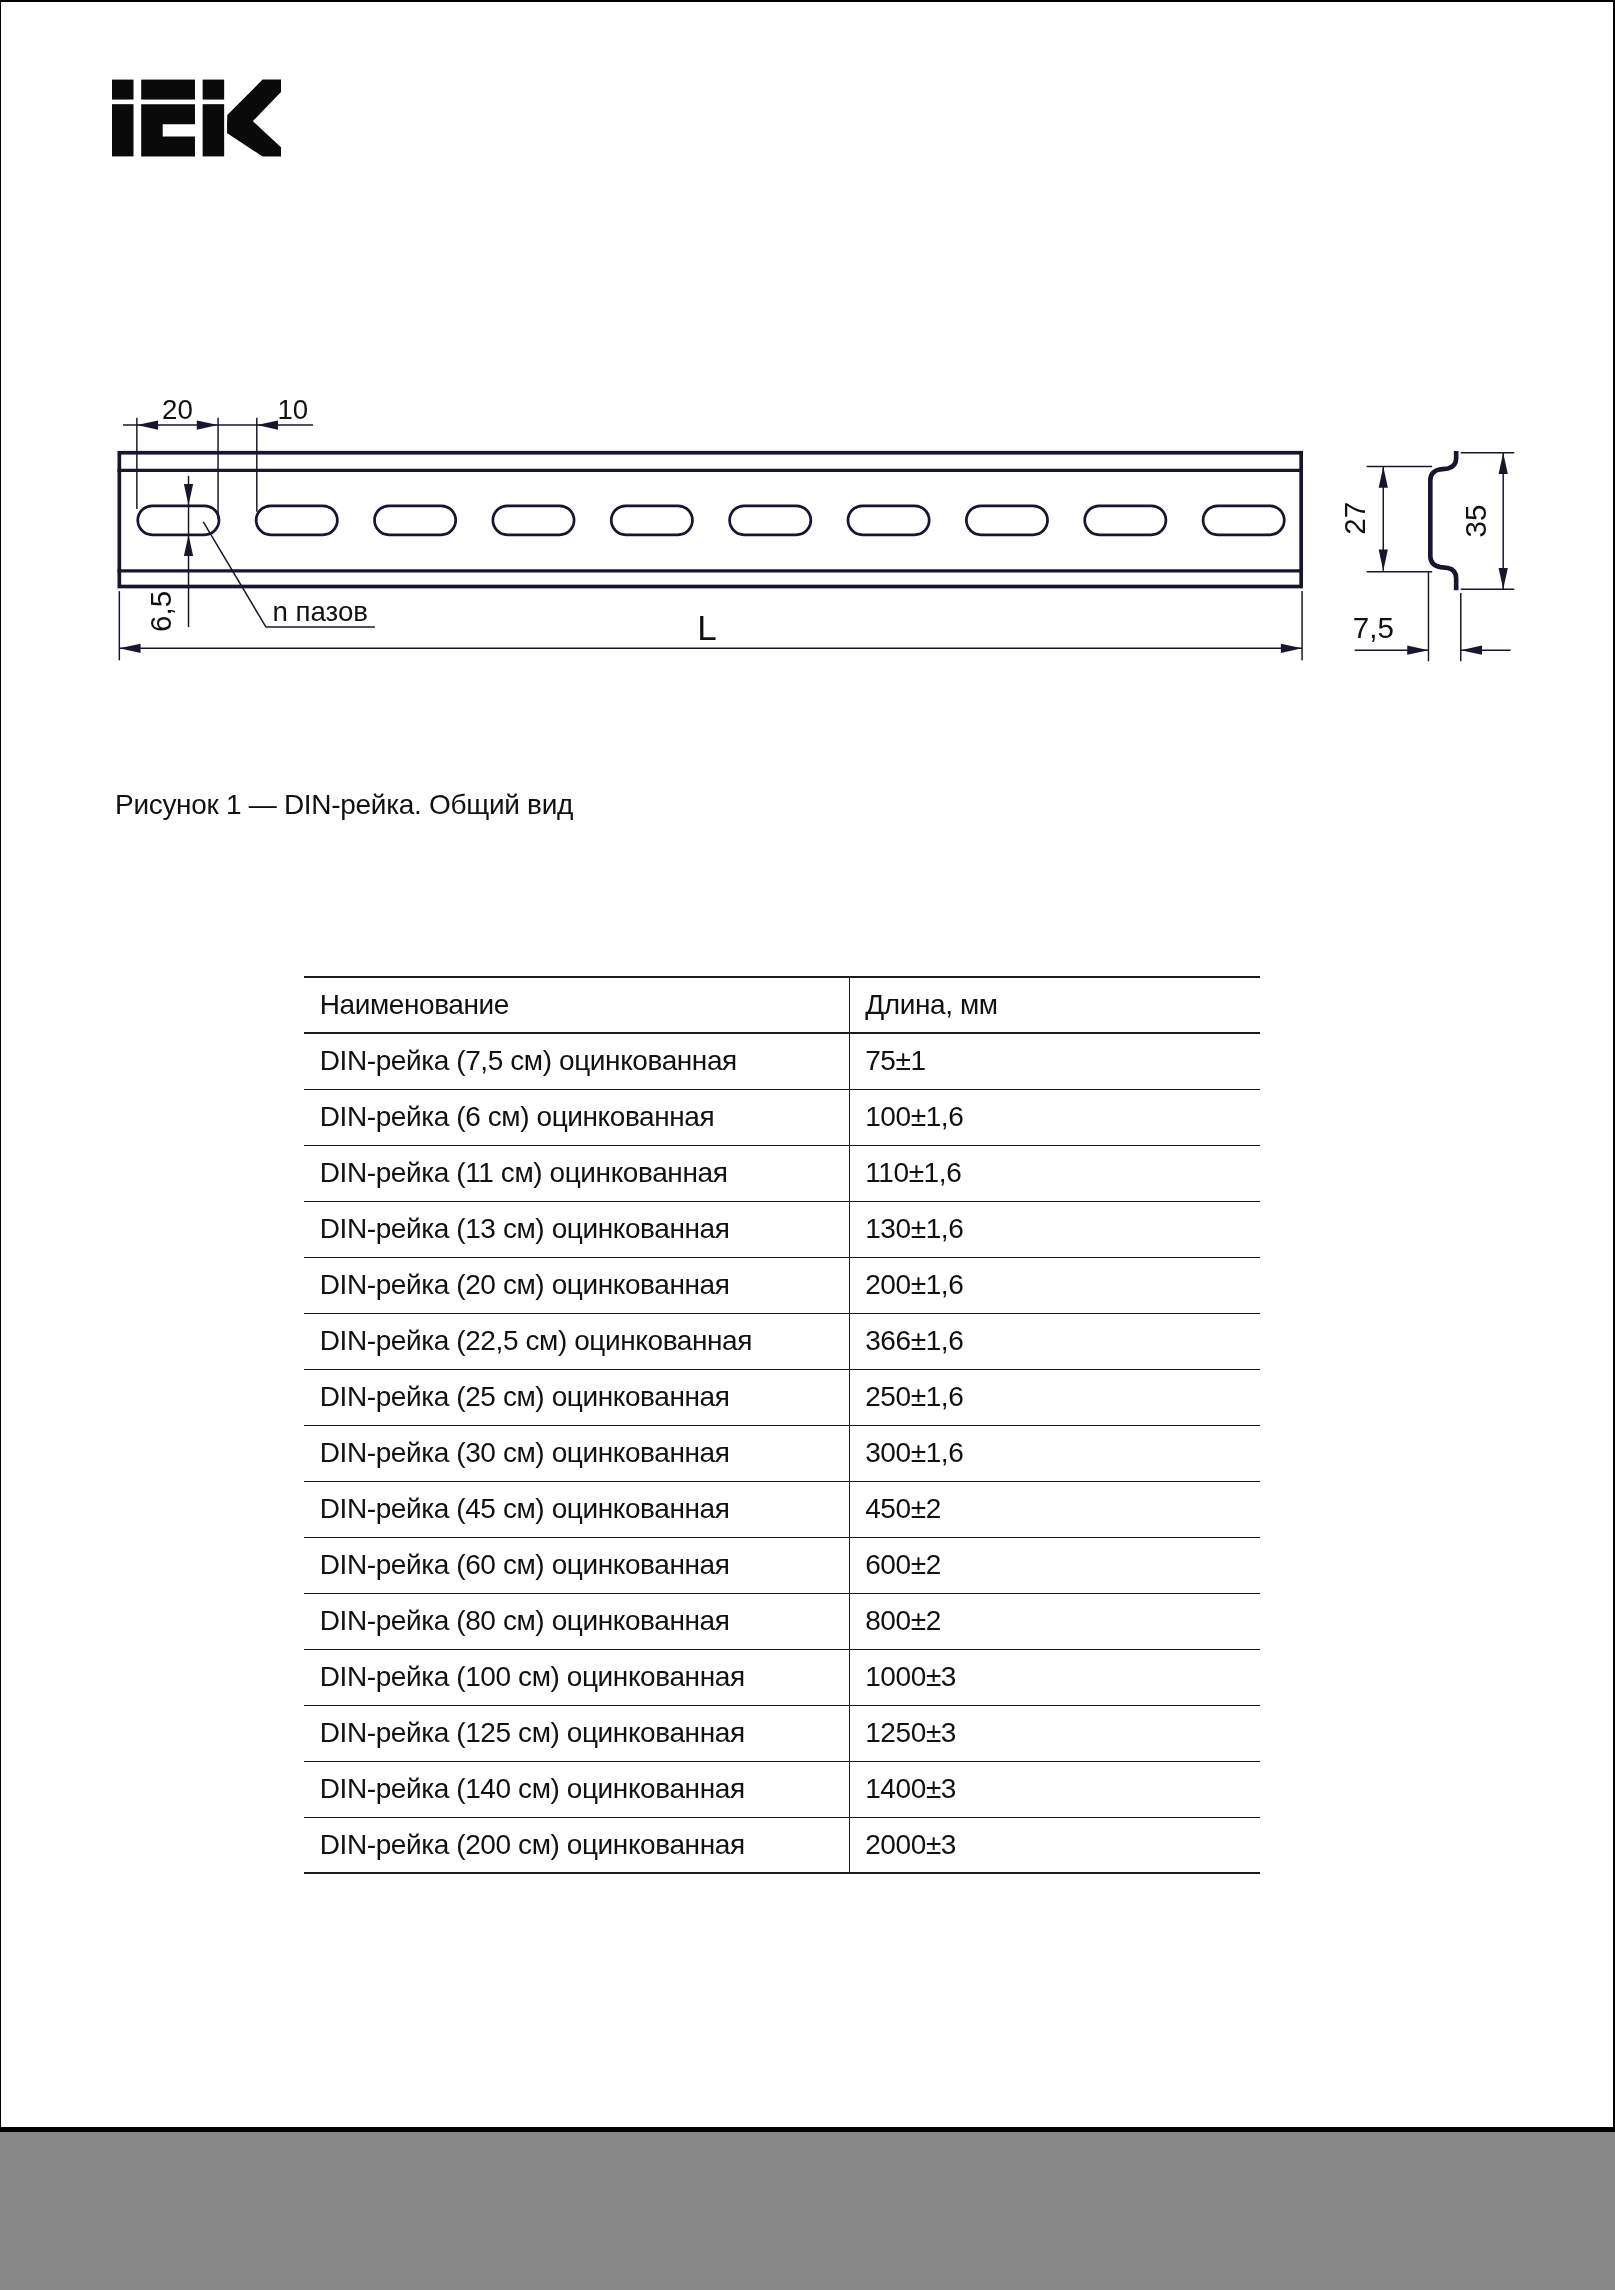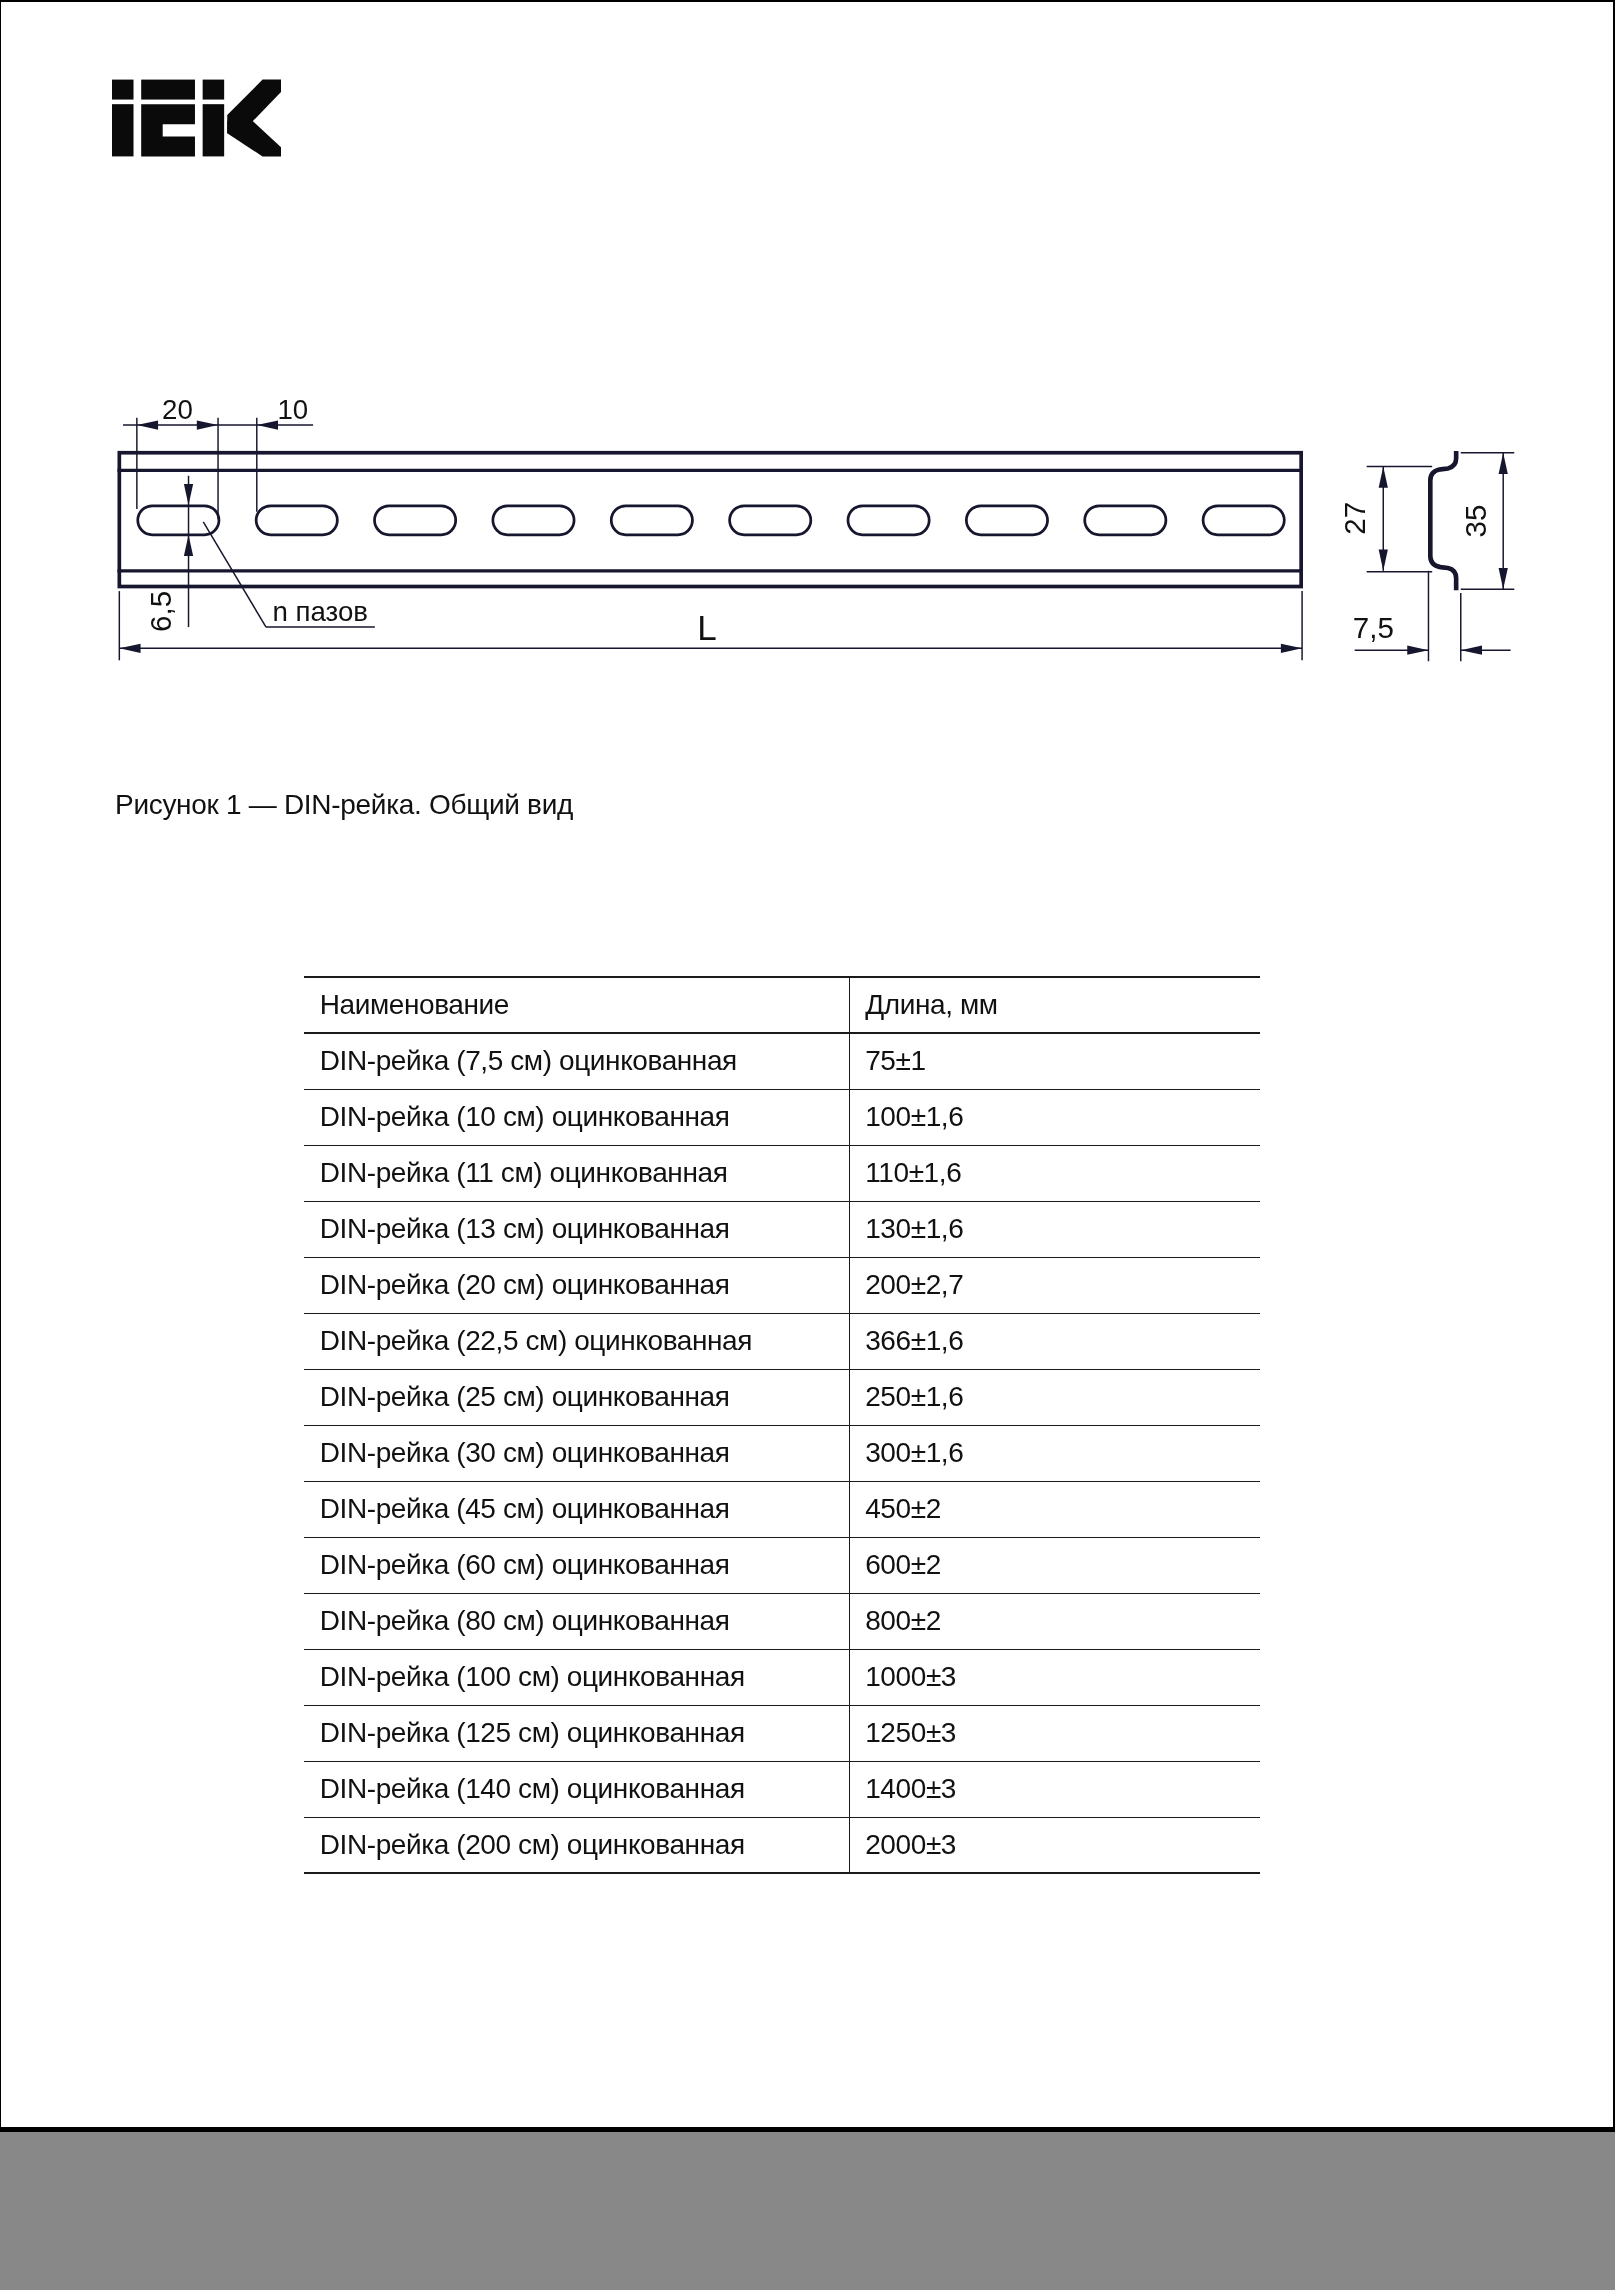--- a/index.html
+++ b/index.html
@@ -157,34 +157,34 @@
         <th>Наименование</th>
         <th>Длина, мм</th>
       </tr>
     </thead>
     <tbody id="spec-body">
         <tr>
       <td>DIN-рейка (7,5 см) оцинкованная</td>
       <td>75±1</td>
     </tr>
         <tr>
-      <td>DIN-рейка (10 см) оцинкованная</td>
+      <td>DIN-рейка (6 см) оцинкованная</td>
       <td>100±1,6</td>
     </tr>
         <tr>
       <td>DIN-рейка (11 см) оцинкованная</td>
       <td>110±1,6</td>
     </tr>
         <tr>
       <td>DIN-рейка (13 см) оцинкованная</td>
       <td>130±1,6</td>
     </tr>
         <tr>
       <td>DIN-рейка (20 см) оцинкованная</td>
-      <td>200±2,7</td>
+      <td>200±1,6</td>
     </tr>
         <tr>
       <td>DIN-рейка (22,5 см) оцинкованная</td>
       <td>366±1,6</td>
     </tr>
         <tr>
       <td>DIN-рейка (25 см) оцинкованная</td>
       <td>250±1,6</td>
     </tr>
         <tr>

